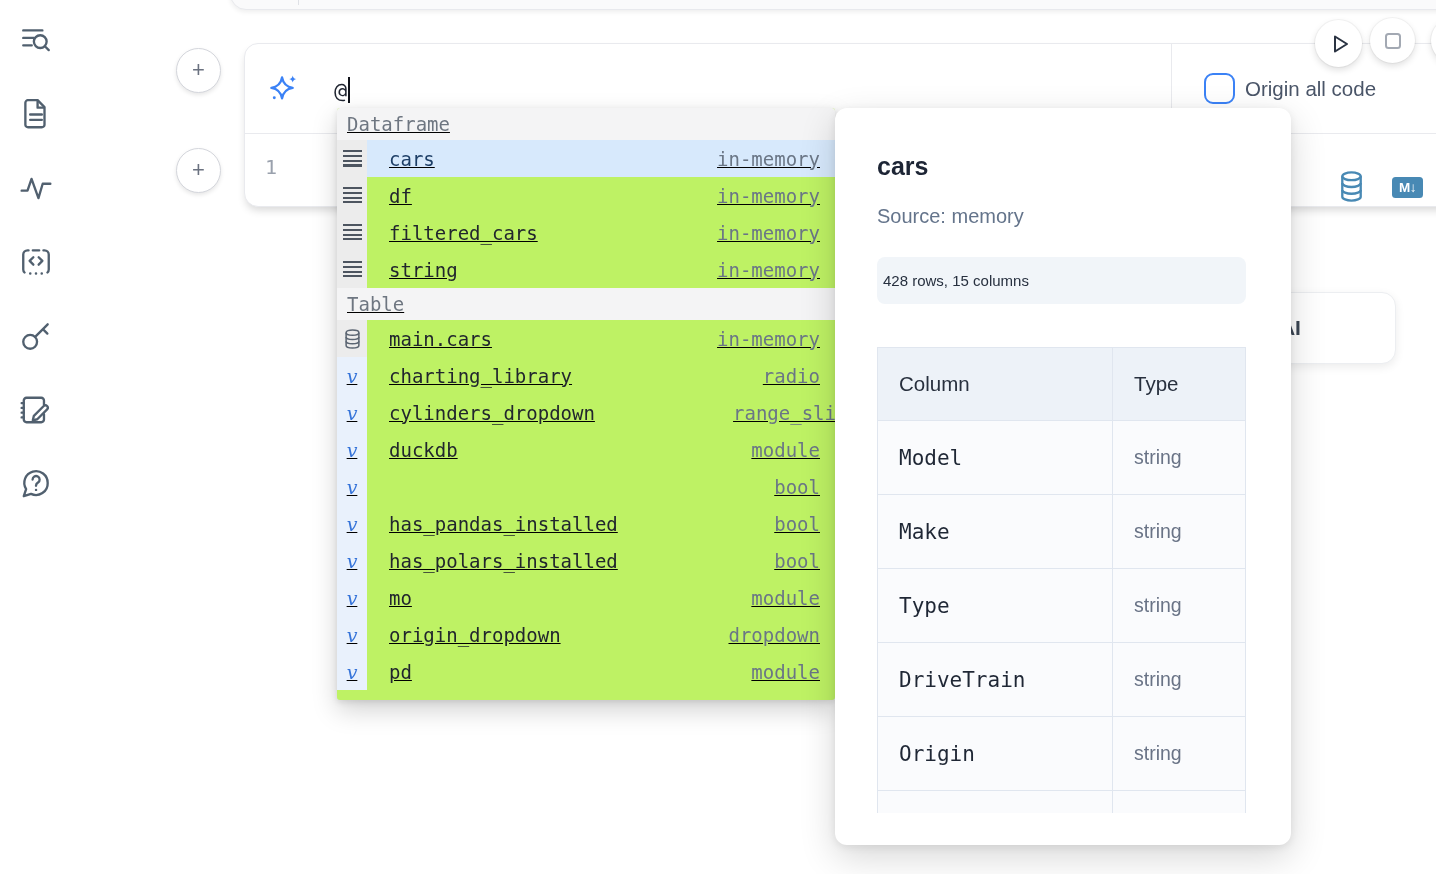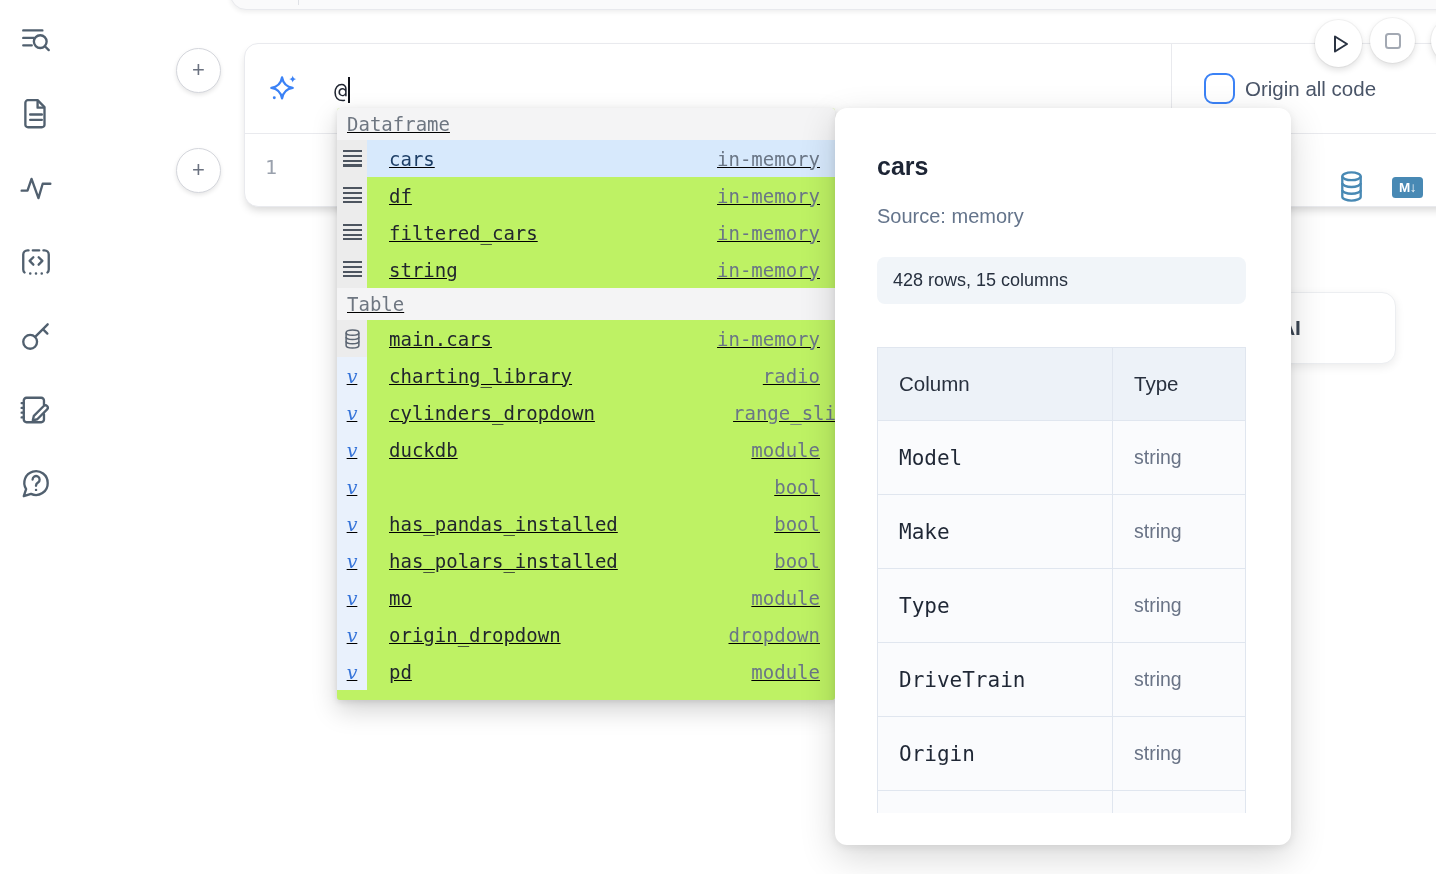--- a/index.html
+++ b/index.html
@@ -73,21 +73,21 @@
   .var-glyph { font-family:"DejaVu Serif","Liberation Serif",serif; font-style:italic;
                color:#3674d9; font-size:19px; }
 
   
   .panel { position:absolute; left:835px; top:108px; width:456px; height:737px; background:#fff;
            border-radius:12px; box-shadow:0 12px 36px rgba(0,0,0,.16), 0 2px 8px rgba(0,0,0,.08);
            z-index:30; }
   .panel-title { position:absolute; left:42px; top:44px; font-size:25px; font-weight:bold; color:#1d2535; }
   .panel-source { position:absolute; left:42px; top:97px; font-size:20px; color:#64748b; }
   .shape-badge { position:absolute; left:42px; top:149px; width:369px; height:47px; background:#f1f5f9;
-                 border-radius:8px; font-size:18px; color:#27303f; line-height:47px; padding-left:16px; }
+                 border-radius:8px; font-size:15px; color:#27303f; line-height:47px; padding-left:6px; }
   .tbl-wrap { position:absolute; left:42px; top:239px; width:369px; height:466px; overflow:hidden; }
   table.schema { border-collapse:collapse; width:368px; table-layout:fixed; }
   table.schema th, table.schema td { border:1px solid #e0e6ef; padding-left:21px; text-align:left; }
   table.schema th { height:73px; background:#edf2f8; font-size:20.5px; font-weight:normal; color:#28303e; }
   table.schema td { height:74px; background:#fafbfd; }
   td.col-name { font-family:"DejaVu Sans Mono","Liberation Mono",monospace; font-size:21px; color:#1f2735; }
   td.col-type { font-size:19.5px; color:#697386; }
   .w-col { width:235px; } .w-type { width:133px; }
 
   

